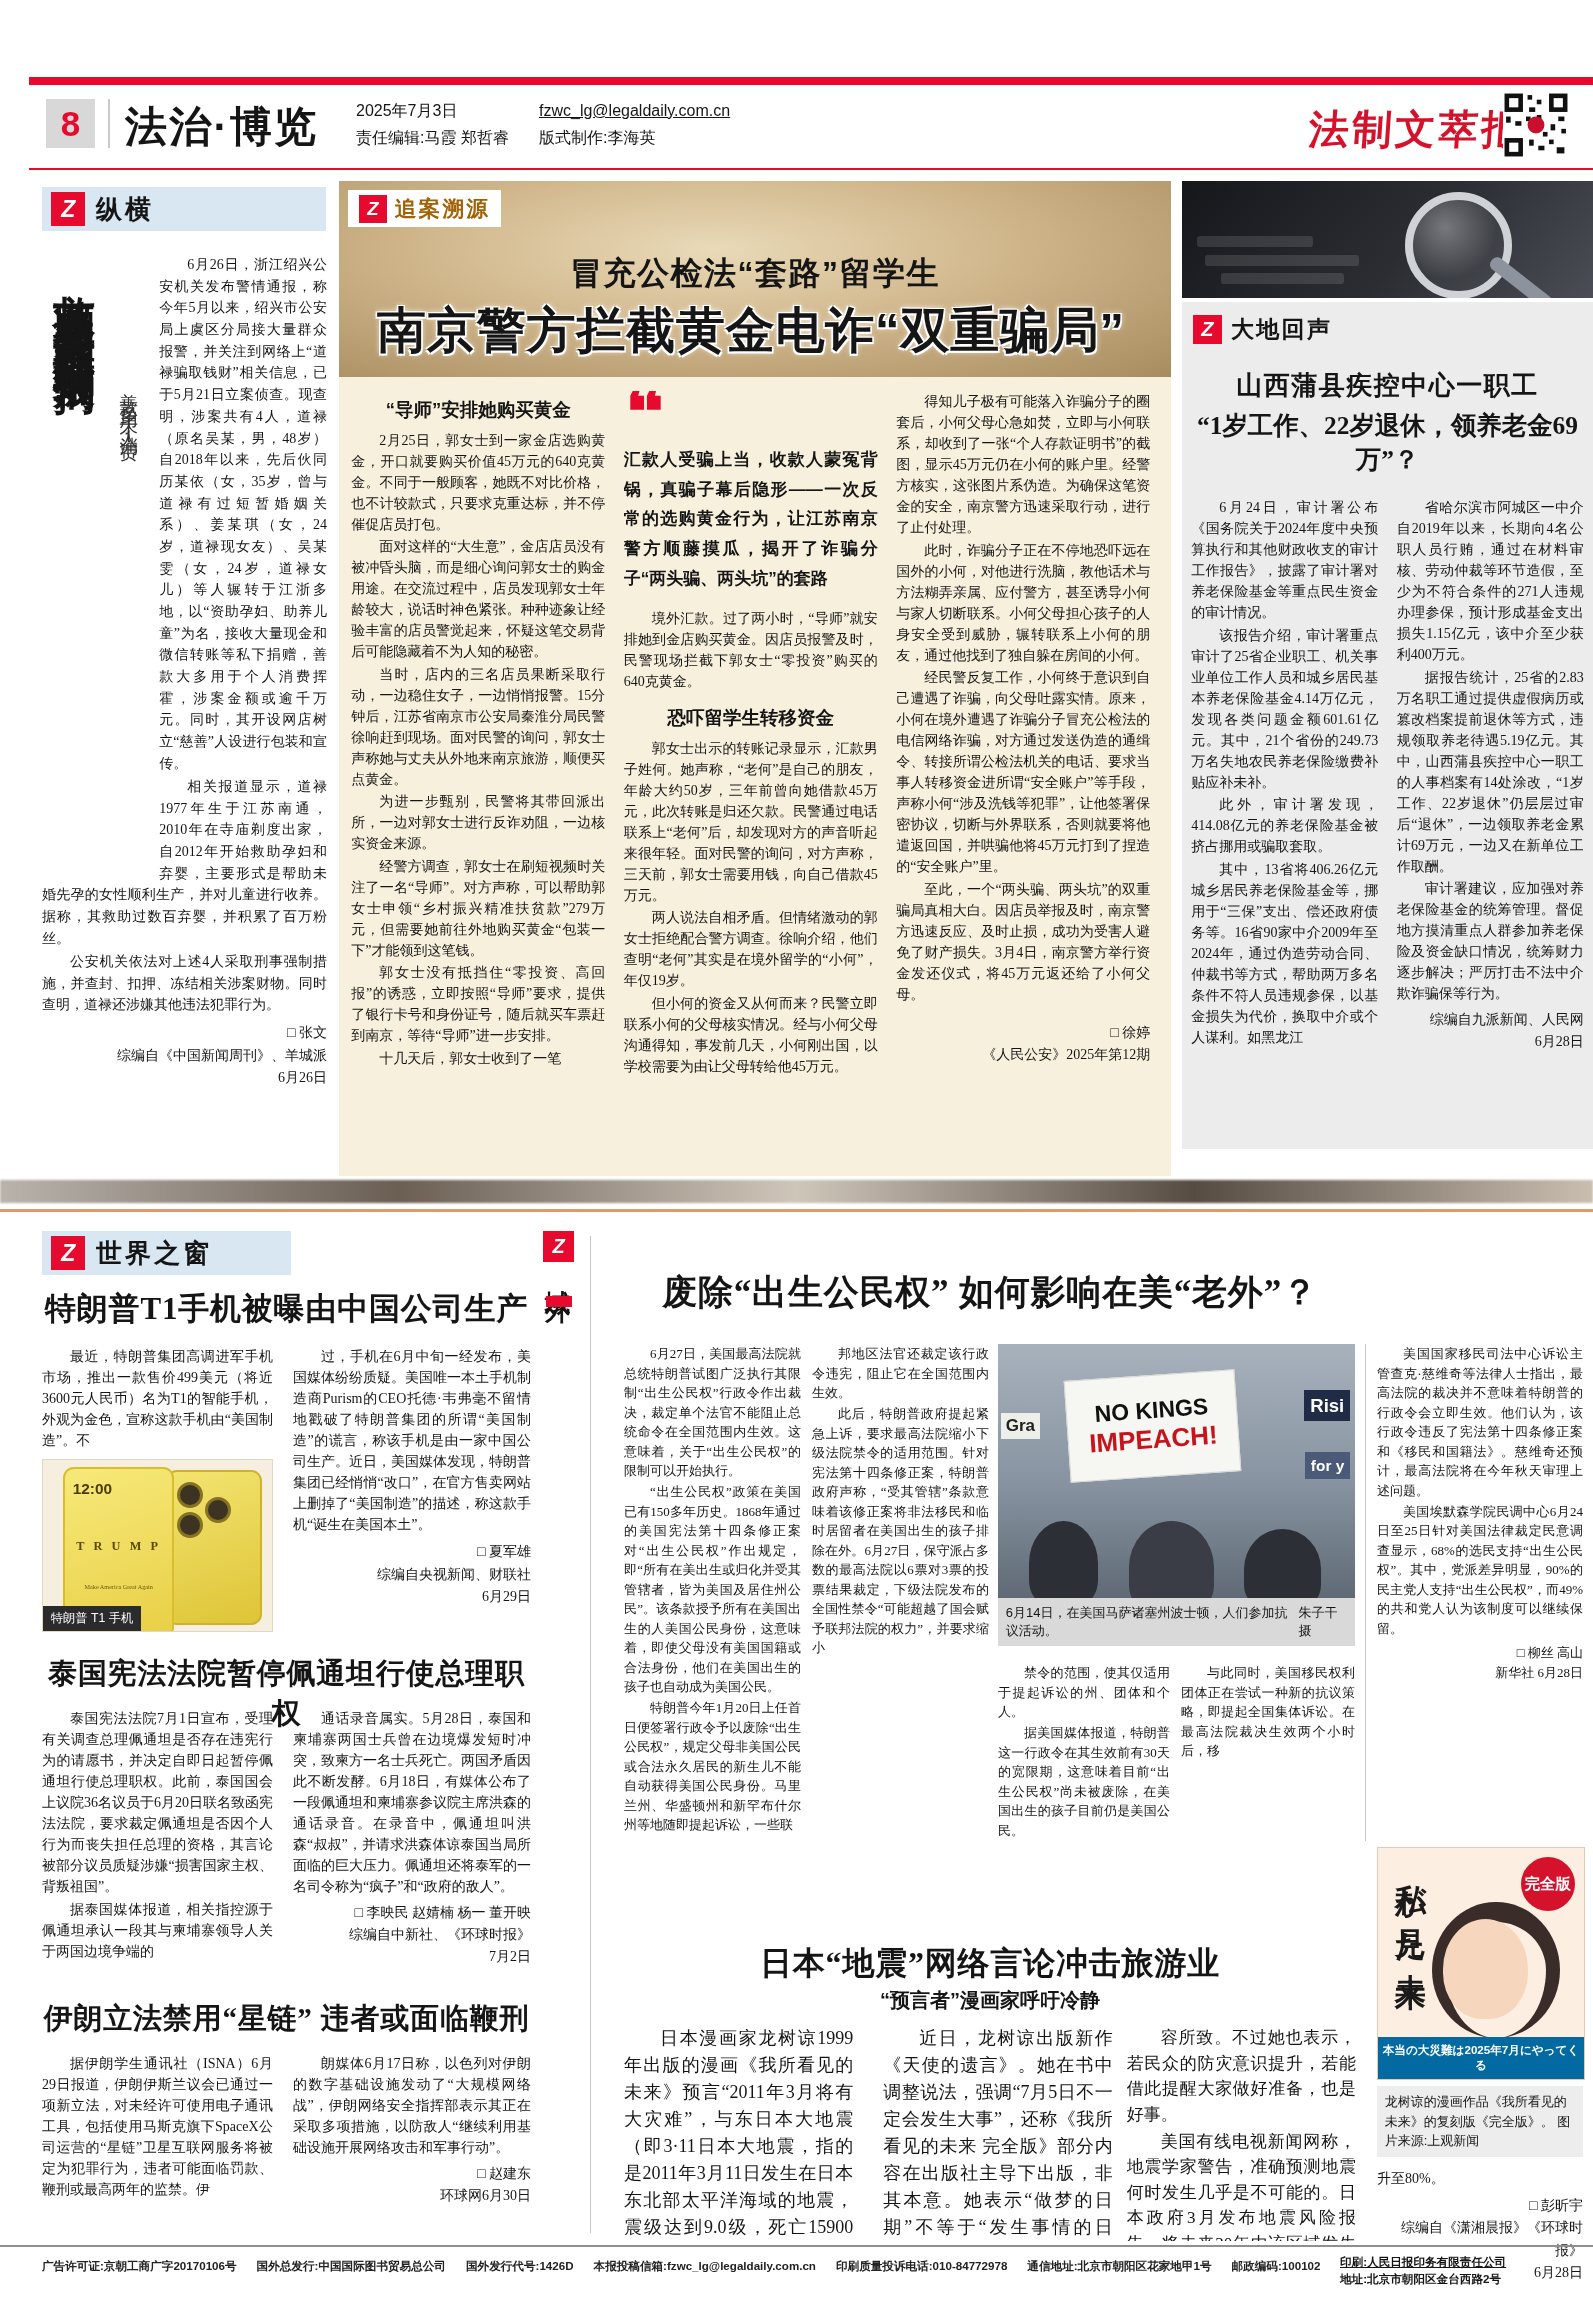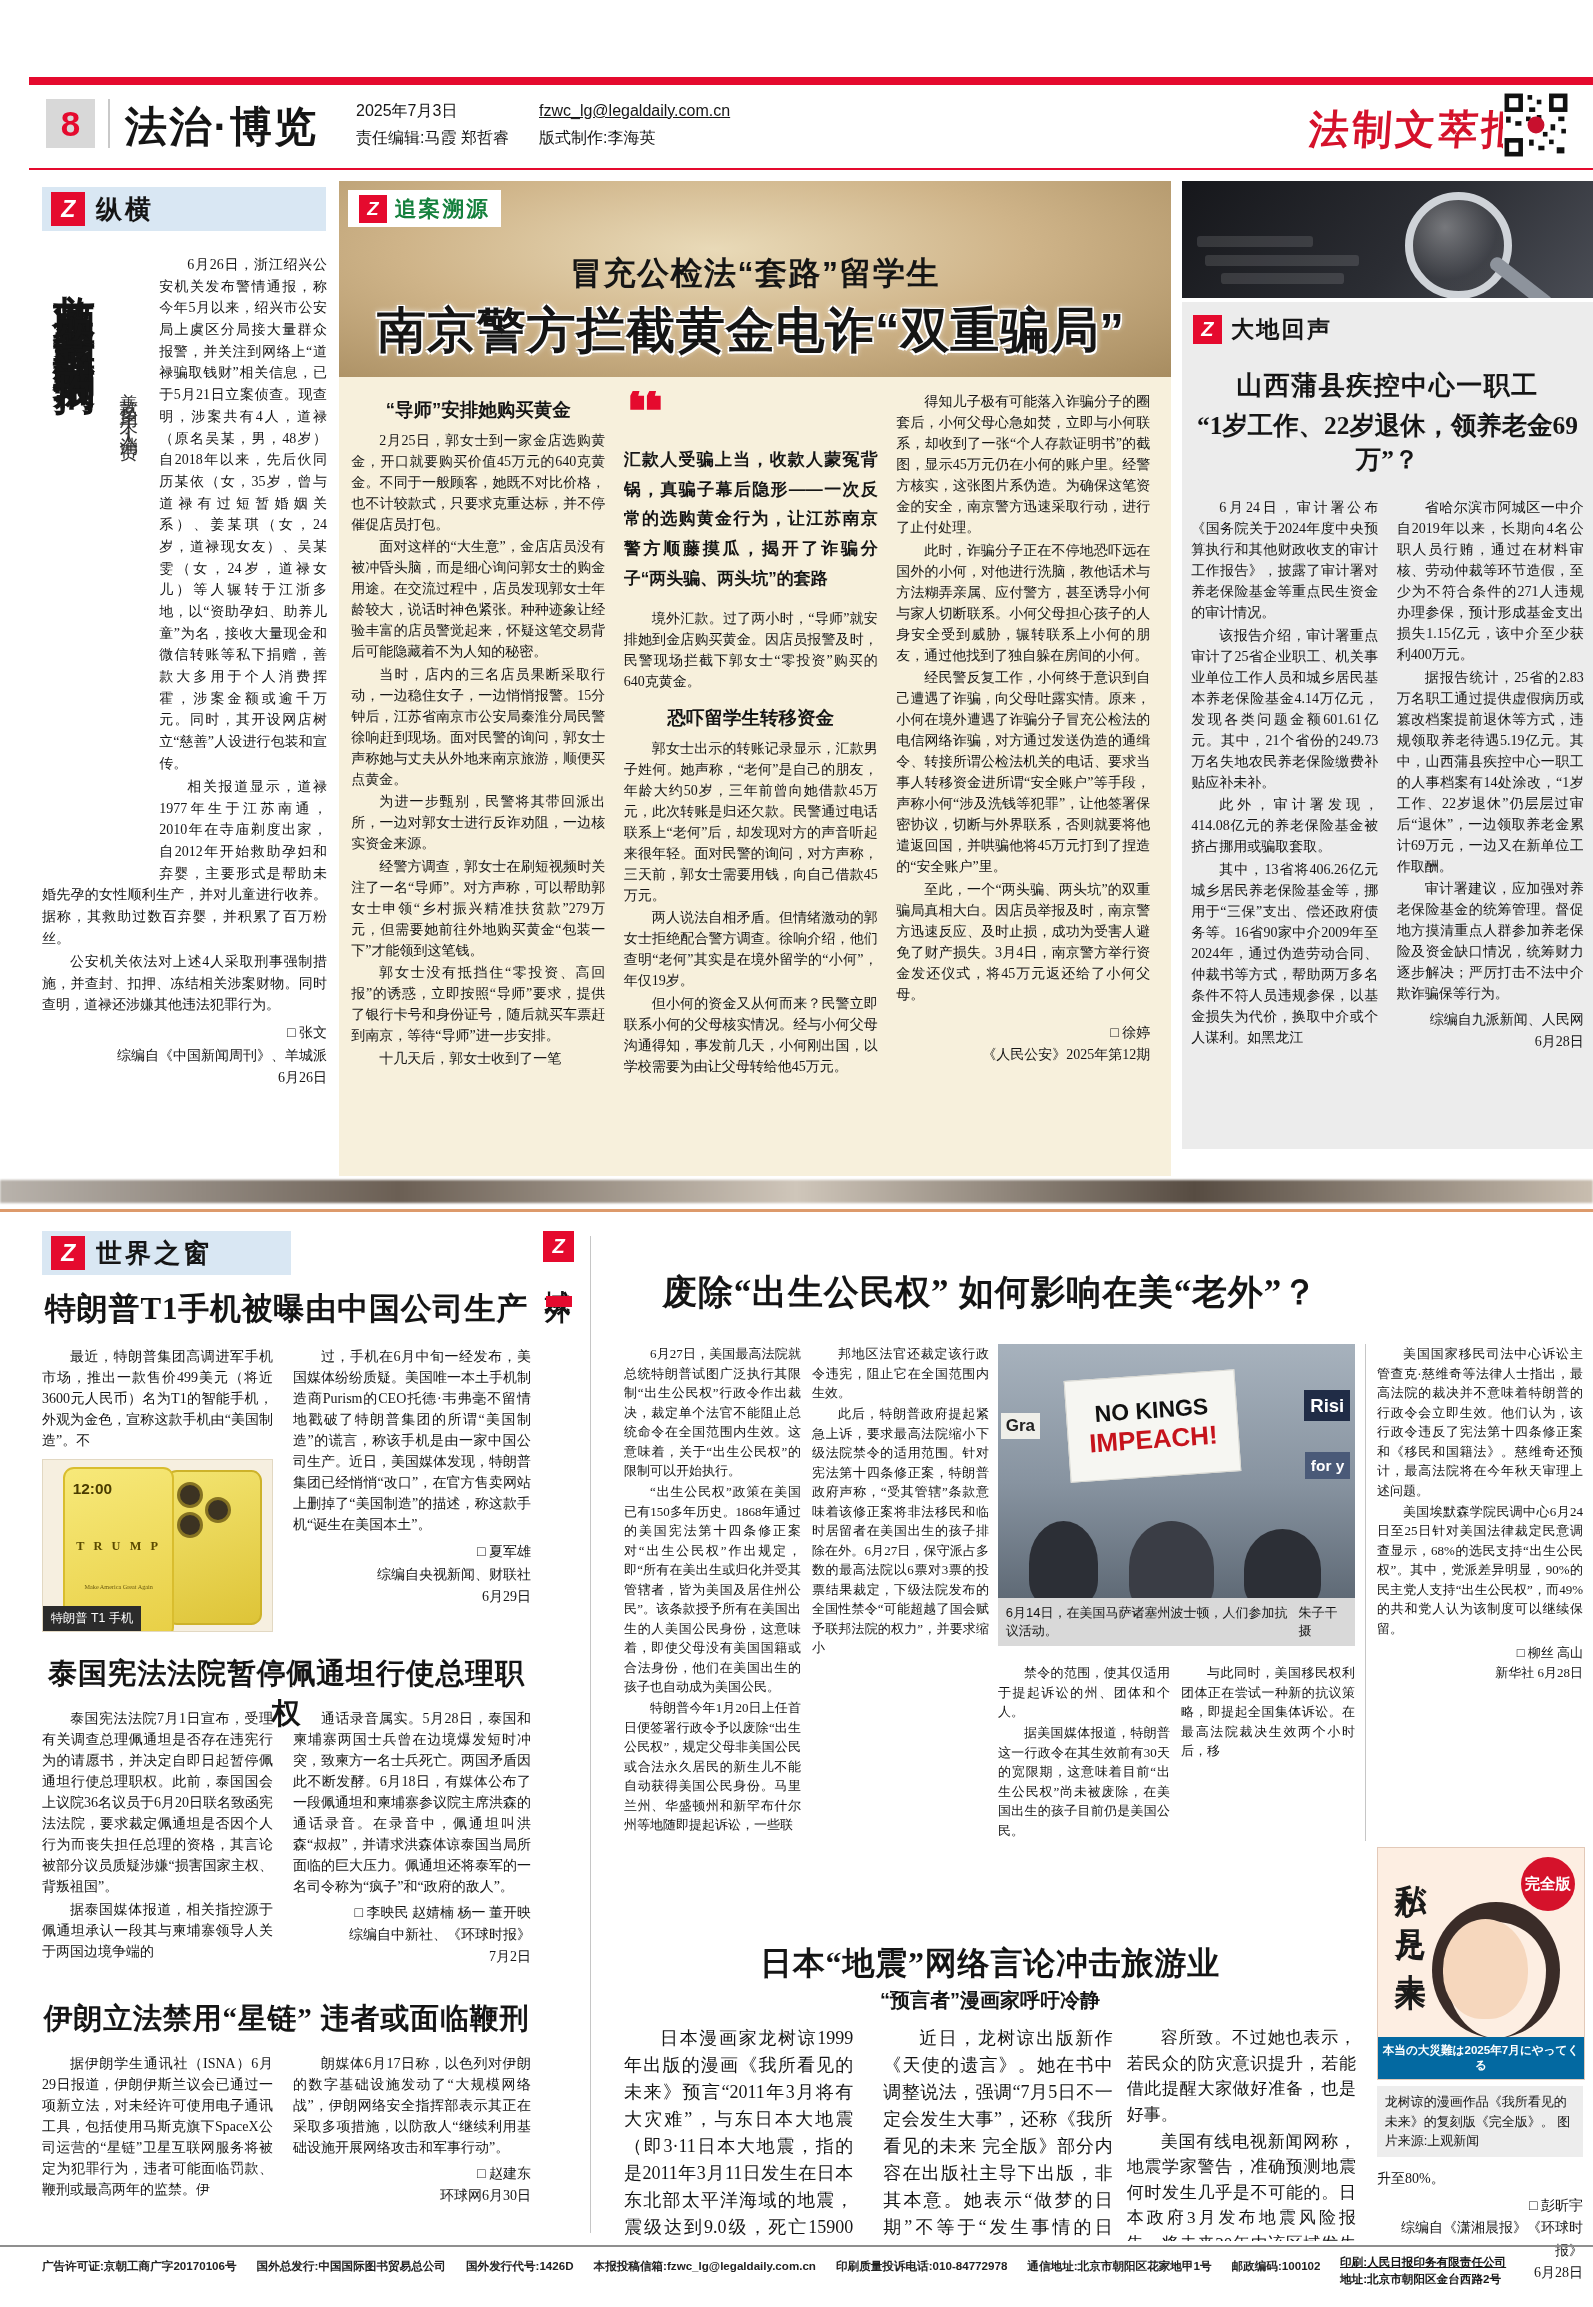--- a/index.html
+++ b/index.html
@@ -32,21 +32,21 @@
   .zh-body{font-size:14px;line-height:1.55;}
   .vtitle{writing-mode:vertical-lr;font-size:42px;font-weight:bold;line-height:1.3;letter-spacing:4.6px;
           font-family:"Liberation Serif",serif;}
   .vsub{writing-mode:vertical-lr;font-size:18.5px;letter-spacing:6.2px;color:#333;}
   .bylines{font-size:14px;line-height:1.6;}
 
   
   .parchment{background:radial-gradient(ellipse at 45% 35%, #e9dab8 0%, #cfb489 48%, #a78c60 100%);}
   .cream{background:#f7f0dc;}
   .klabel{display:flex;align-items:center;gap:7.7px;background:#ffffff;padding:3.9px 10.8px;width:max-content;}
-  .klabel .t{color:#15803d;font-size:21.6px;font-weight:bold;font-family:"Liberation Sans",sans-serif;letter-spacing:2.3px;}
+  .klabel .t{color:#a16207;font-size:21.6px;font-weight:bold;font-family:"Liberation Sans",sans-serif;letter-spacing:2.3px;}
   .kicker{font-size:32px;font-weight:bold;font-family:"Liberation Sans",sans-serif;letter-spacing:1.5px;}
   .bigtitle{font-size:49px;font-weight:bold;font-family:"Liberation Sans",sans-serif;letter-spacing:0.8px;
             text-shadow:1.5px 1.5px 0 #fff,-1.5px -1.5px 0 #fff,1.5px -1.5px 0 #fff,-1.5px 1.5px 0 #fff,0 0 6.2px #fff;}
   .ccol{width:254px;font-size:14px;line-height:1.5;}
   .subhead{font-size:18.5px;font-weight:bold;font-family:"Liberation Sans",sans-serif;text-align:center;margin:4.6px 0 6.2px;}
   .quotemark{color:#e50a2e;font-size:77px;line-height:0.6;font-family:"DejaVu Serif",serif;}
   .pullquote{font-size:17px;line-height:1.75;font-weight:bold;font-family:"Liberation Sans",sans-serif;
              text-align:justify;margin:7.7px 0 14px;}
 
   

